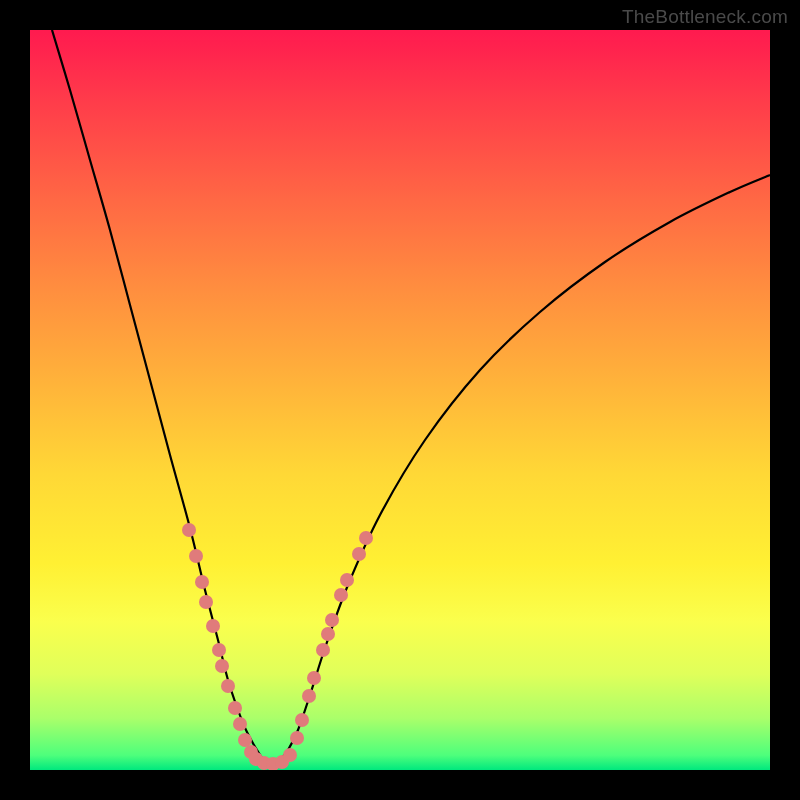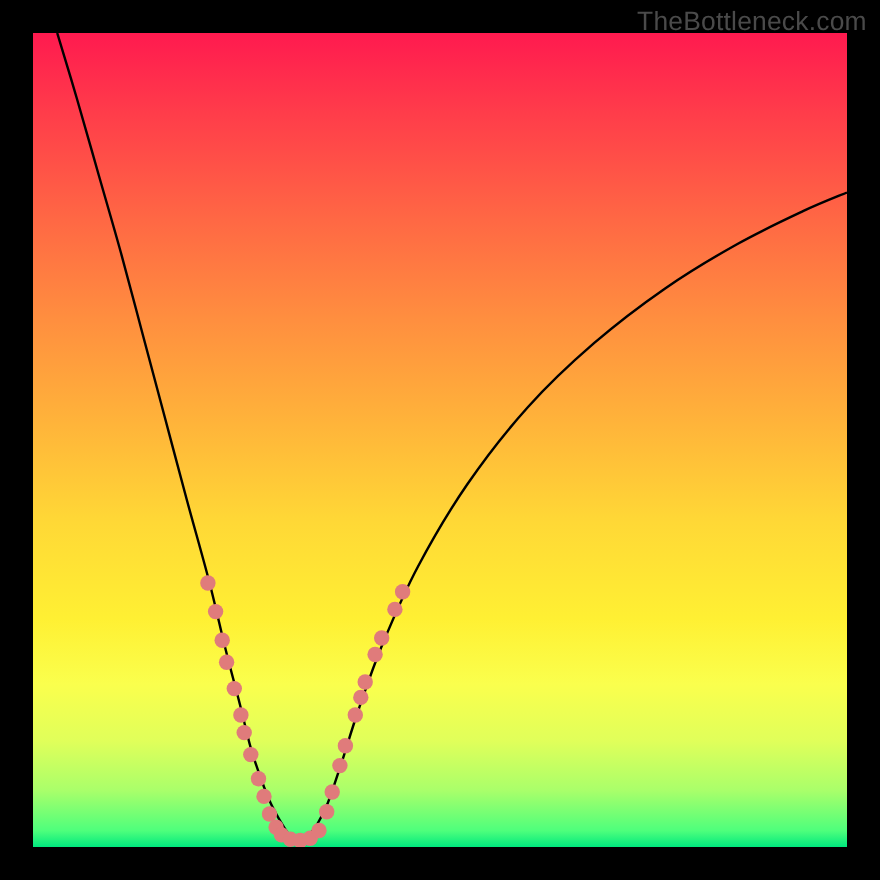--- a/index.html
+++ b/index.html
@@ -36,21 +36,21 @@
       #aaff6a 93%,
       #4eff7c 98%,
       #00e87e 100%
     );
   }
   .watermark {
     position: absolute;
     top: 6px;
     right: 12px;
     color: #4a4a4a;
-    font-size: 24px;
+    font-size: 19px;
     font-weight: 500;
     letter-spacing: 0.2px;
     user-select: none;
   }
   svg.curves {
     position: absolute;
     left: 0; top: 0;
     width: 740px; height: 740px;
   }
   .curve {

